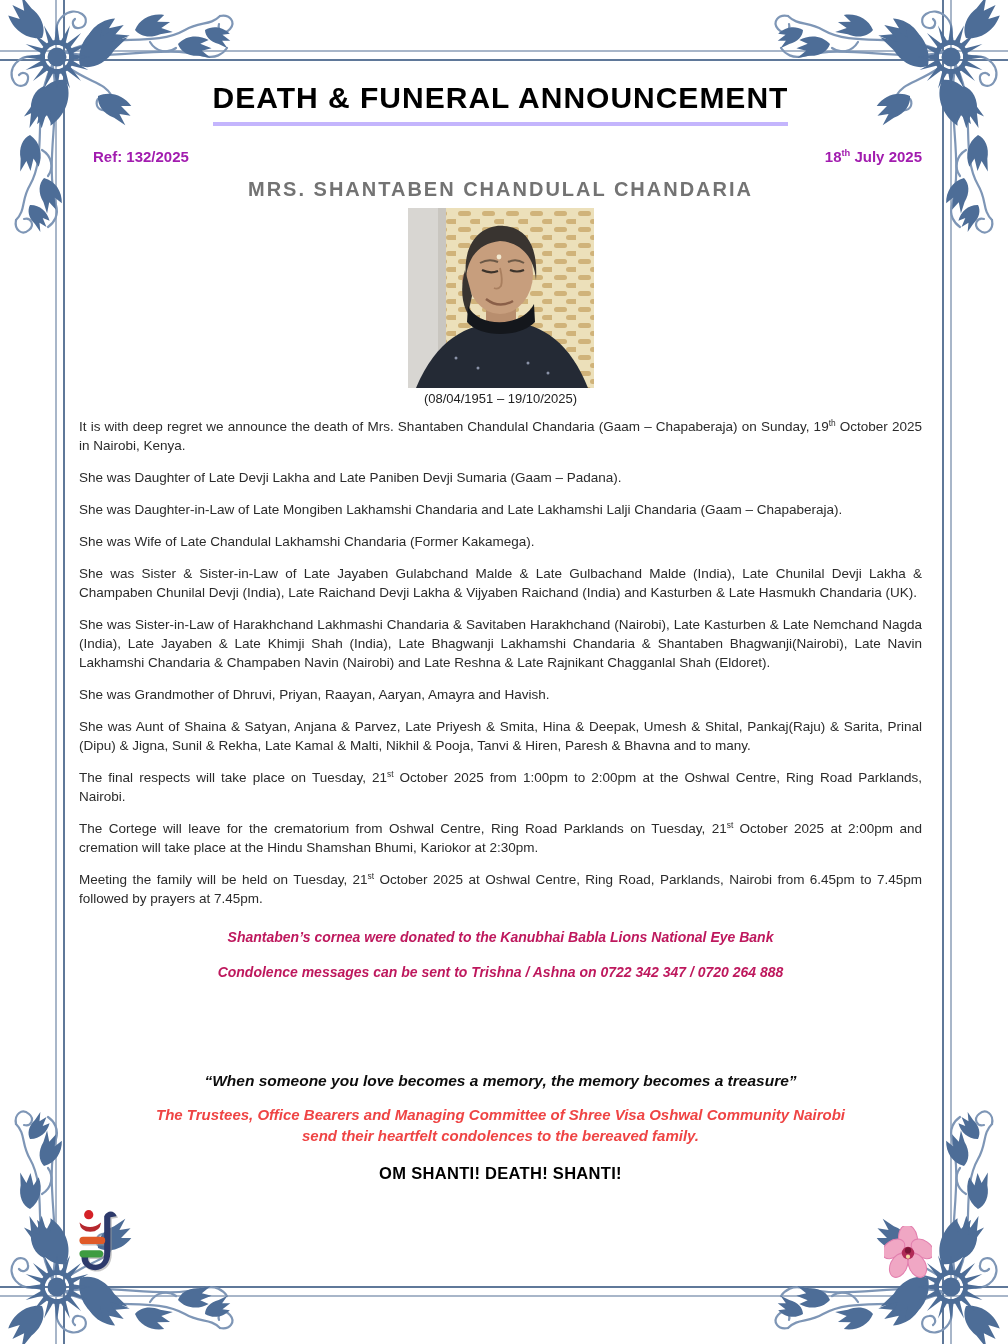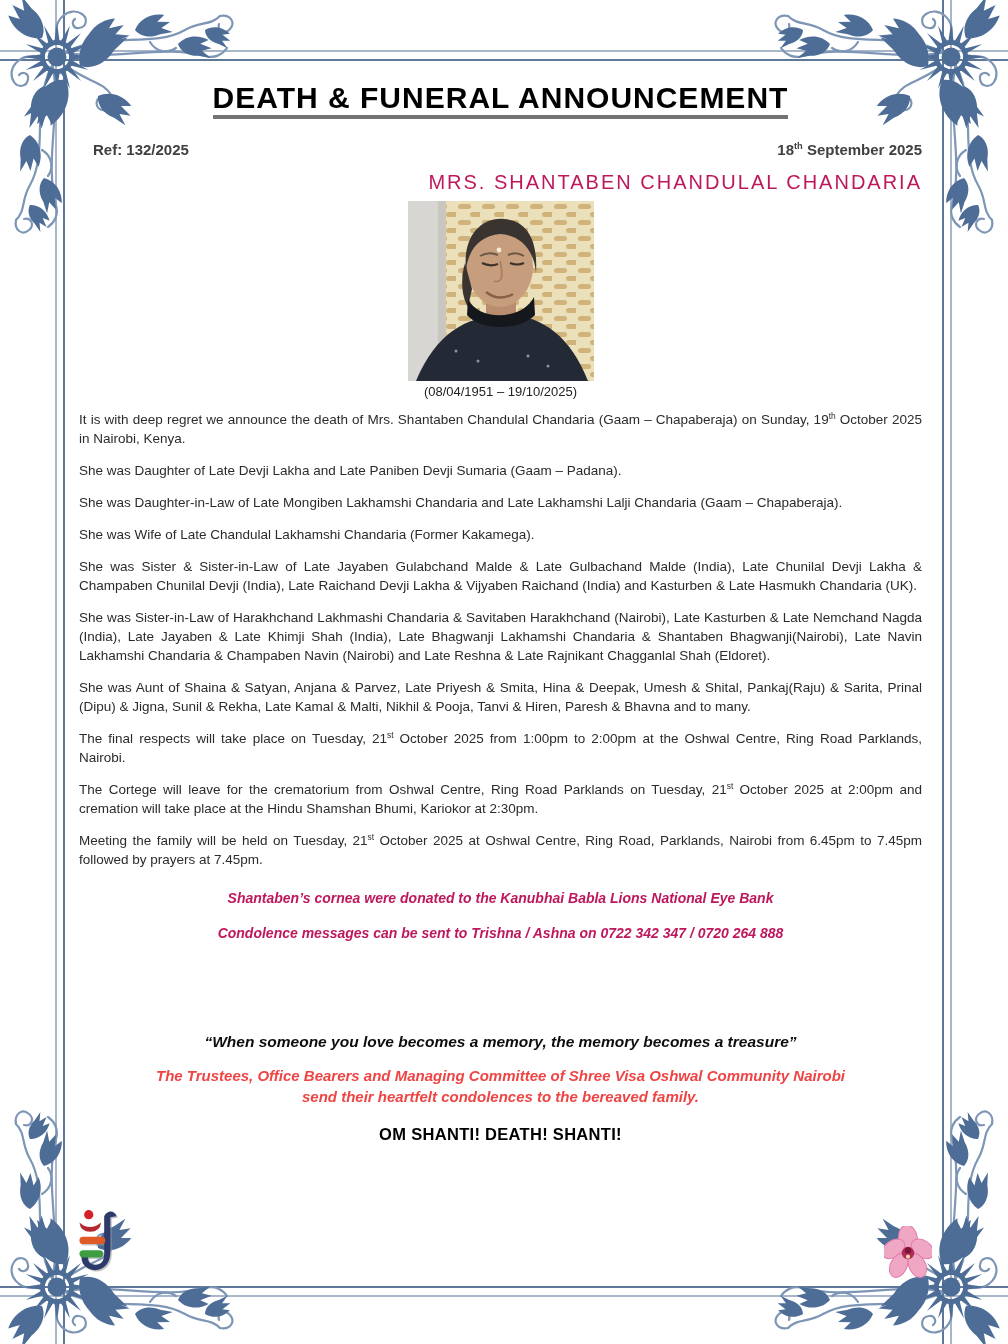--- a/index.html
+++ b/index.html
@@ -23,28 +23,28 @@
   .tl { top:0; left:0; }
   .tr { top:0; right:0; transform:scaleX(-1); }
   .bl { bottom:0; left:0; transform:scaleY(-1); }
   .br { bottom:0; right:0; transform:scale(-1,-1); }
   .defs-holder { position:absolute; width:0; height:0; overflow:hidden; }
   
   .content { position:absolute; left:79px; width:843px; top:0; z-index:3; }
   .title-wrap { margin-top:82px; text-align:center; }
   .title {
     display:inline-block; font-size:30px; font-weight:bold; letter-spacing:1px;
-    border-bottom:4px solid #737373; padding-bottom:1px; line-height:1.05; color:#000;
+    border-bottom:4px solid #c4b5fd; padding-bottom:8px; line-height:1.05; color:#000;
   }
   .ref-date { margin-top:22px; display:flex; justify-content:space-between;
-    font-size:15px; font-weight:bold; color:#404040; }
+    font-size:15px; font-weight:bold; color:#a21caf; }
   .ref-date .ref { padding-left:14px; }
   sup { font-size:0.62em; vertical-align:super; line-height:0; }
-  .deceased { margin-top:13px; text-align:right; font-size:20px; font-weight:normal;
-    letter-spacing:2px; color:#be185d; }
+  .deceased { margin-top:13px; text-align:center; font-size:20px; font-weight:bold;
+    letter-spacing:2px; color:#737373; }
   .photo { display:block; margin:7px auto 0 auto; width:186px; height:180px; }
   .caption { text-align:center; font-size:13px; margin-top:3px; color:#222; }
   .bodytext { margin-top:11px; font-size:13.5px; line-height:19px; text-align:justify; color:#2b2b2b; }
   .bodytext p { margin:0 0 13px 0; }
   .center-note { text-align:center; font-size:14px; font-weight:bold; font-style:italic; color:#be185d; }
   .note-1 { margin-top:21px; }
   .note-2 { margin-top:19px; }
   .quote { margin-top:92px; text-align:center; font-size:15.5px; font-weight:bold; font-style:italic; color:#0d0d0d; }
   .trustees { margin-top:14px; text-align:center; font-size:15px; font-weight:bold; font-style:italic;
     max-width:724px; margin-left:auto; margin-right:auto; line-height:21px; color:#ef4444; }
@@ -137,21 +137,21 @@
     </svg>
 
   <div class="content">
 
     <div class="title-wrap">
       <span class="title">DEATH &amp; FUNERAL ANNOUNCEMENT</span>
     </div>
 
     <div class="ref-date">
       <span class="ref">Ref: 132/2025</span>
-      <span><span>18</span><sup>th</sup><span> September 2025</span></span>
+      <span><span>18</span><sup>th</sup><span> July 2025</span></span>
     </div>
 
     <div class="deceased">MRS. SHANTABEN CHANDULAL CHANDARIA</div>
 
     <svg class="photo" viewBox="0 0 186 180">
       <defs>
         <pattern id="panelholes" width="24" height="16" patternUnits="userSpaceOnUse">
           <rect x="2" y="3" width="13" height="5" rx="2.5" fill="#c7a464"></rect>
           <rect x="14" y="11" width="13" height="5" rx="2.5" fill="#c7a464"></rect>
         </pattern>
@@ -182,20 +182,21 @@
 
     <div class="caption">(08/04/1951 – 19/10/2025)</div>
 
     <div class="bodytext">
         <p>It is with deep regret we announce the death of Mrs. Shantaben Chandulal Chandaria (Gaam –  Chapaberaja) on Sunday, 19<sup>th</sup> October 2025 in Nairobi, Kenya.</p>
         <p>She was Daughter of Late Devji Lakha and Late Paniben Devji Sumaria (Gaam – Padana).</p>
         <p>She was Daughter-in-Law of Late Mongiben Lakhamshi Chandaria and Late Lakhamshi Lalji Chandaria (Gaam – Chapaberaja).</p>
         <p>She was Wife of Late Chandulal Lakhamshi Chandaria (Former Kakamega).</p>
         <p>She was Sister &amp; Sister-in-Law of Late Jayaben Gulabchand Malde &amp; Late Gulbachand Malde (India), Late Chunilal Devji Lakha &amp; Champaben Chunilal Devji (India), Late Raichand Devji Lakha &amp; Vijyaben Raichand (India) and Kasturben &amp; Late Hasmukh Chandaria (UK).</p>
         <p>She was Sister-in-Law of Harakhchand Lakhmashi Chandaria &amp; Savitaben Harakhchand (Nairobi), Late Kasturben &amp; Late Nemchand Nagda (India), Late Jayaben &amp; Late Khimji Shah (India), Late Bhagwanji Lakhamshi Chandaria &amp; Shantaben Bhagwanji(Nairobi), Late Navin Lakhamshi Chandaria &amp; Champaben Navin (Nairobi) and Late Reshna &amp; Late Rajnikant Chagganlal Shah (Eldoret).</p>
+        <p>She was Grandmother of Dhruvi, Priyan, Raayan, Aaryan, Amayra and Havish.</p>
         <p>She was Aunt of Shaina &amp; Satyan, Anjana &amp; Parvez, Late Priyesh &amp; Smita, Hina &amp; Deepak, Umesh &amp; Shital, Pankaj(Raju) &amp; Sarita, Prinal (Dipu) &amp; Jigna, Sunil &amp; Rekha, Late Kamal &amp; Malti, Nikhil &amp; Pooja, Tanvi &amp; Hiren, Paresh &amp; Bhavna and to many.</p>
         <p>The final respects will take place on Tuesday, 21<sup>st</sup> October 2025 from 1:00pm to 2:00pm at the Oshwal Centre, Ring Road Parklands, Nairobi.</p>
         <p>The Cortege will leave for the crematorium from Oshwal Centre, Ring Road Parklands on Tuesday, 21<sup>st</sup> October 2025 at 2:00pm and cremation will take place at the Hindu Shamshan Bhumi, Kariokor at 2:30pm.</p>
         <p>Meeting the family will be held on Tuesday, 21<sup>st</sup> October 2025 at Oshwal Centre, Ring Road, Parklands, Nairobi from 6.45pm to 7.45pm followed by prayers at 7.45pm.</p>
       </div>
 
     <div class="center-note note-1">Shantaben’s cornea were donated to the Kanubhai Babla Lions National Eye Bank</div>
     <div class="center-note note-2">Condolence messages can be sent to Trishna / Ashna on 0722 342 347 / 0720 264 888</div>
 
     <div class="quote">“When someone you love becomes a memory, the memory becomes a treasure”</div>

